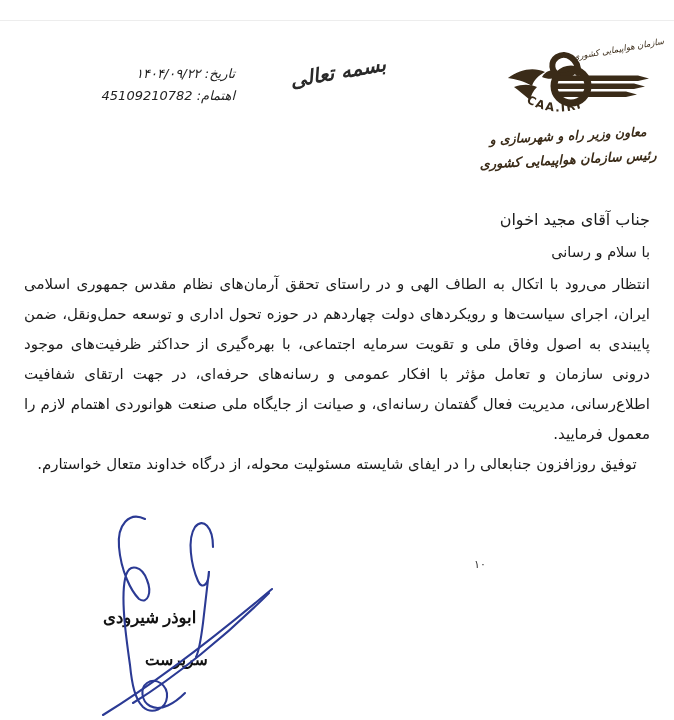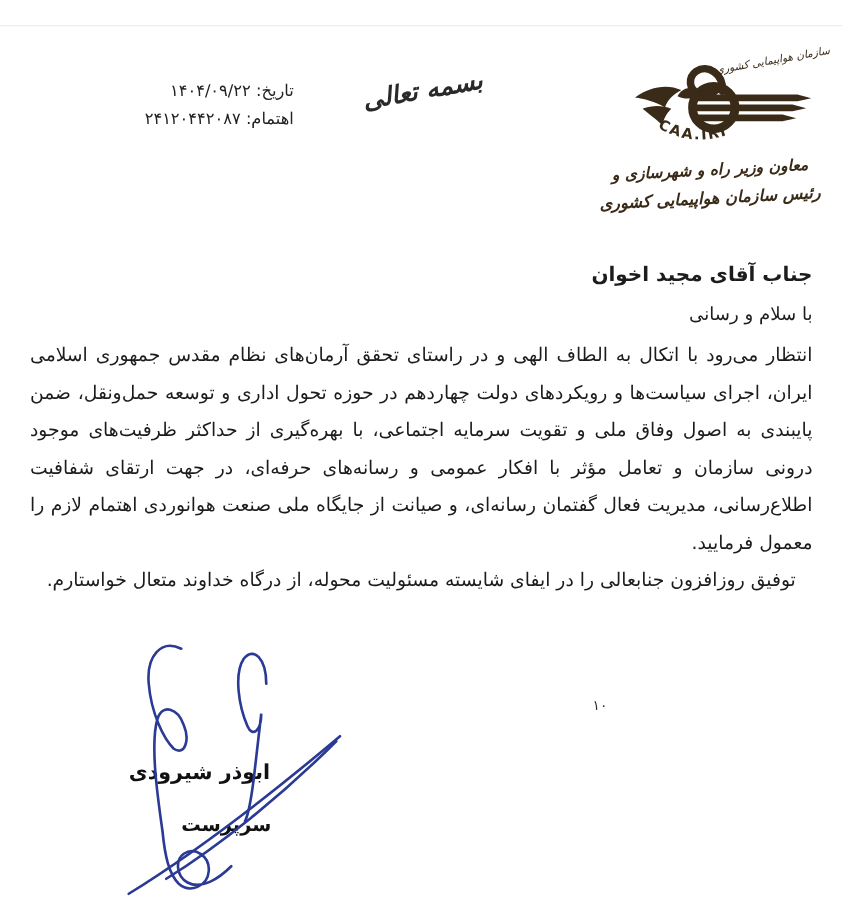--- a/index.html
+++ b/index.html
@@ -3,55 +3,55 @@
 <meta charset="utf-8">
 <style>
   html,body{margin:0;padding:0;background:#fff;}
   .page{
     position:relative;width:674px;height:720px;background:#ffffff;overflow:hidden;
     font-family:"DejaVu Sans",sans-serif;color:#1c1c1c;
   }
   .scan-line{position:absolute;top:20px;left:0;right:0;height:1px;background:#ededed;}
   
   .ref-block{position:absolute;top:63px;left:85px;width:150px;direction:rtl;text-align:right;
-    font-size:13px;line-height:22px;color:#222;}
+    font-size:13px;line-height:22px;color:#222;font-style:italic;}
   .bismillah{position:absolute;top:60px;left:268px;width:140px;text-align:center;
     font-size:20px;font-weight:bold;font-style:italic;transform:rotate(-10deg);color:#2a2a2a;}
   .logo-block{position:absolute;top:44px;left:470px;width:196px;height:150px;color:#3a2b18;}
   .logo-top-cal{position:absolute;top:0px;right:2px;width:92px;font-size:8.5px;font-style:italic;
     text-align:center;transform:rotate(-10deg);white-space:nowrap;}
   .logo-svg{position:absolute;top:3px;left:30px;width:160px;height:80px;}
   .logo-line1{position:absolute;top:84px;left:0;right:0;text-align:center;font-size:12.5px;
     font-style:italic;font-weight:bold;transform:rotate(-3deg);white-space:nowrap;}
   .logo-line2{position:absolute;top:108px;left:0;right:0;text-align:center;font-size:13px;
     font-style:italic;font-weight:bold;transform:rotate(-3deg);white-space:nowrap;}
   
   .body-text{position:absolute;top:208px;left:24px;right:24px;direction:rtl;}
-  .addressee{font-size:16px;font-weight:bold;line-height:24px;}
+  .addressee{font-size:16px;font-weight:normal;line-height:24px;}
   .salutation{font-size:14.5px;margin-top:9px;line-height:22px;}
   .para{margin:6px 0 0 0;font-size:15px;line-height:30px;text-align:justify;}
   .closing{margin:0;font-size:15px;line-height:30px;text-align:center;}
   .page-mark{position:absolute;top:558px;left:450px;font-size:11px;color:#333;margin-left:24px;}
   
-  .signature-area{position:absolute;top:505px;left:55px;width:290px;height:215px;}
+  .signature-area{position:absolute;top:505px;left:55px;width:290px;height:215px;font-family:Liberation Serif, serif;}
   .sig-name{position:absolute;top:103px;left:48px;direction:rtl;font-size:16.5px;font-weight:bold;
     color:#111;white-space:nowrap;}
   .sig-title{position:absolute;top:146px;left:90px;direction:rtl;font-size:15.5px;font-weight:bold;
     color:#111;white-space:nowrap;}
   .sig-ink{position:absolute;top:0;left:0;pointer-events:none;}
 </style>
 </head>
 <body>
 
 <div class="page">
   <div class="scan-line"></div>
 
   <div class="ref-block">
     <div><span>تاریخ:</span> <span>۱۴۰۴/۰۹/۲۲</span></div>
-    <div><span>اهتمام:</span> <span>۲۴۱۲۰۴۴۲۰۸۷</span></div>
+    <div><span>اهتمام:</span> <span>45109210782</span></div>
   </div>
 
   <div class="bismillah">بسمه تعالی</div>
 
   <div class="logo-block">
     <div class="logo-top-cal">سازمان هواپیمایی کشوری</div>
     <svg class="logo-svg" viewBox="0 0 160 80" aria-hidden="true">
       <defs>
         <path id="caa-arc" d="M 26,55 Q 60,75 100,53" fill="none"></path>
       </defs>

